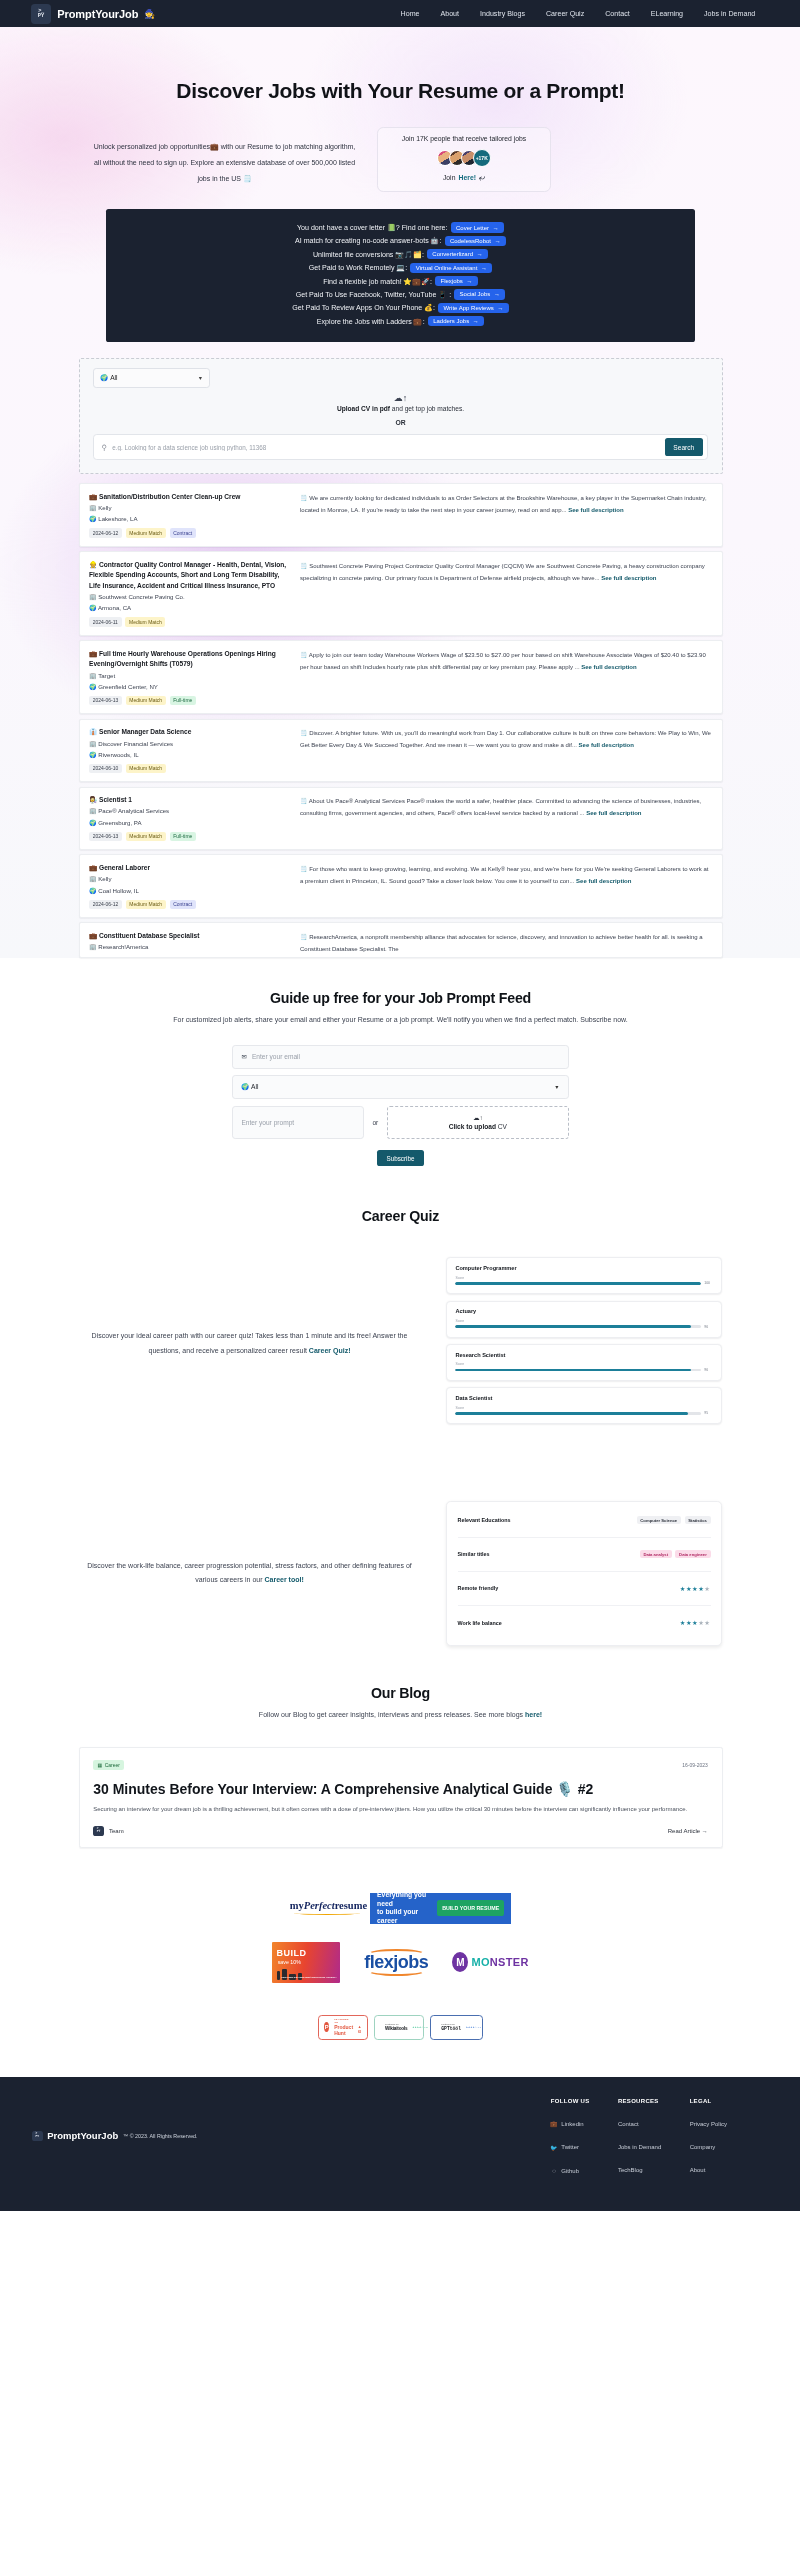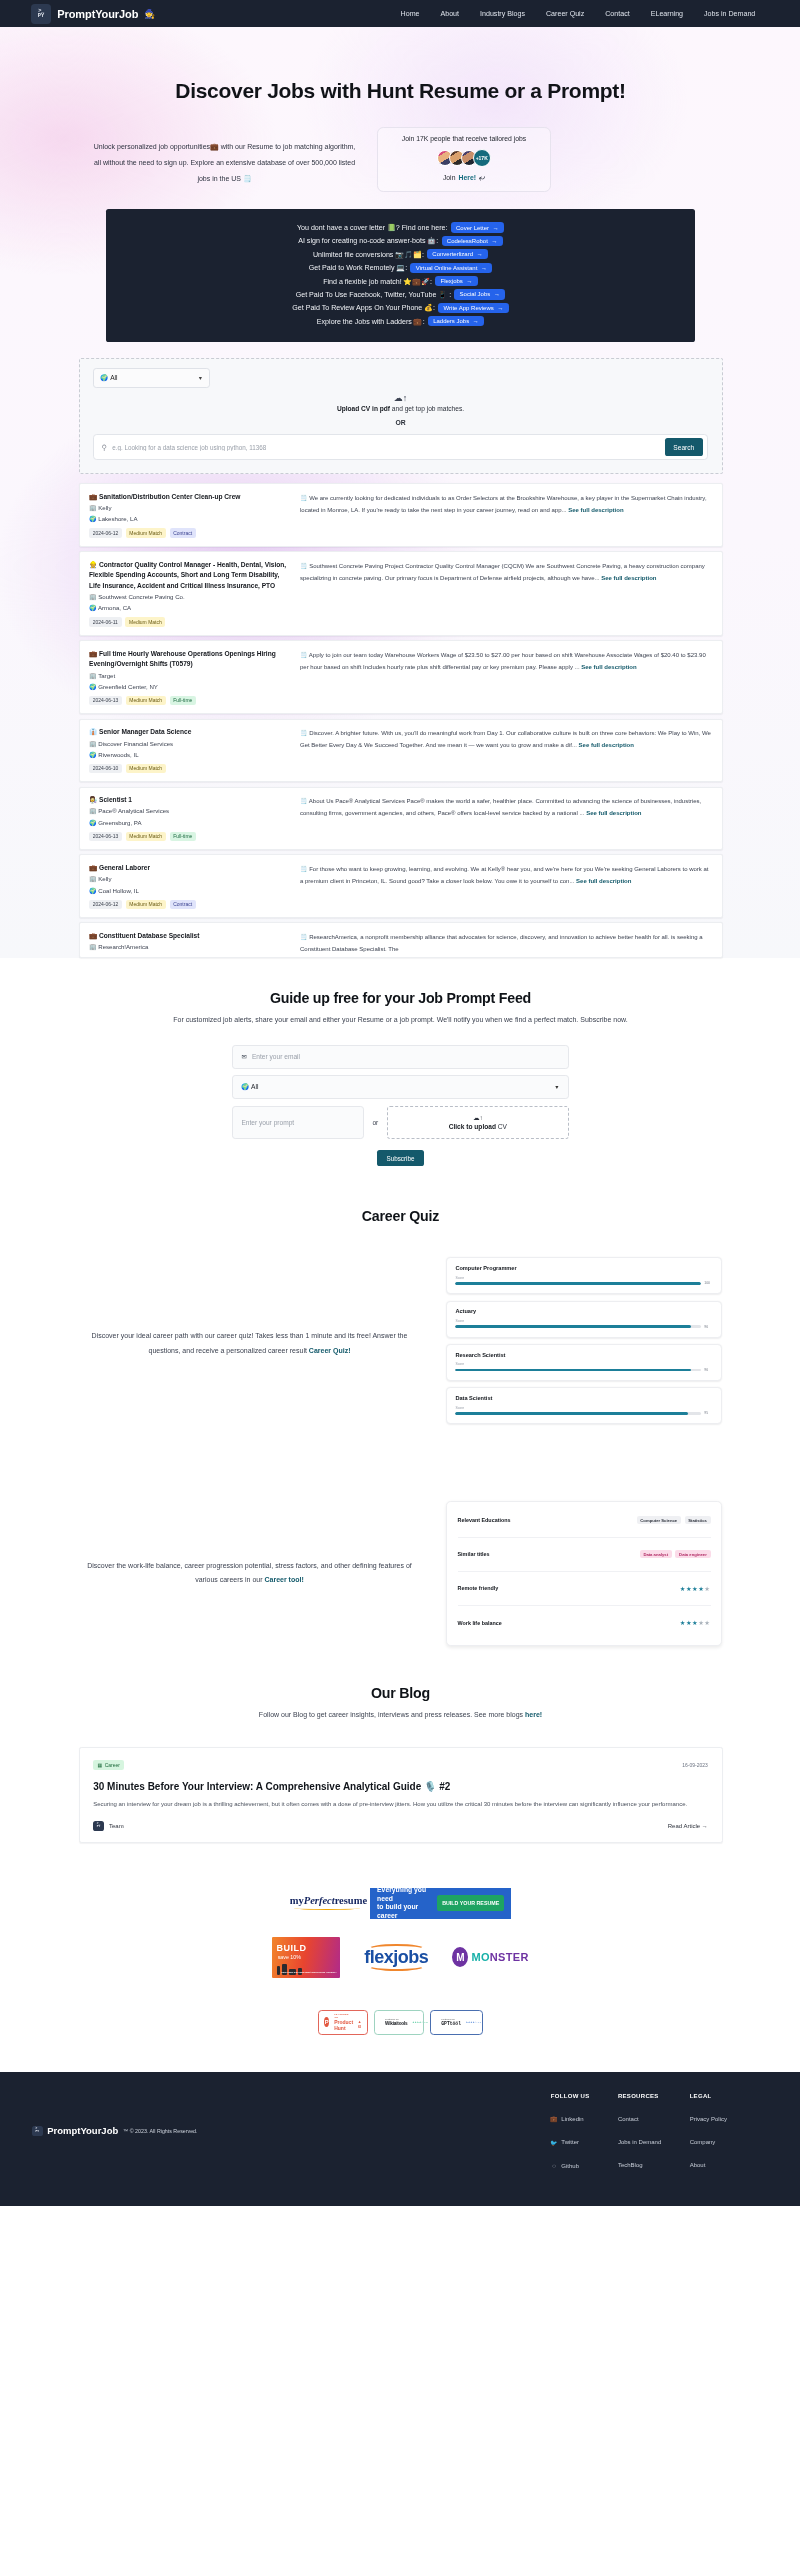--- a/index.html
+++ b/index.html
@@ -282,21 +282,21 @@
     border: 0.5px solid #eceef1; border-radius: 2.6px; background: #fff;
     box-shadow: 0 0.5px 1.1px rgba(20,20,30,0.05);
     padding: 11.6px 13.7px 10.5px;
   }
   .blog-head { display: flex; align-items: center; }
   .cat-badge {
     background: #d6f5df; color: #1e6b3c; font-size: 5px;
     border-radius: 2.1px; padding: 2.1px 4.2px; display: inline-flex; gap: 2.6px; align-items: center;
   }
   .blog-date { margin-left: auto; font-size: 5px; color: #6b7280; }
-  .blog-title { font-size: 10px; font-weight: bold; color: #11151b; margin-top: 10.5px; }
+  .blog-title { font-size: 14px; font-weight: bold; color: #11151b; margin-top: 10.5px; }
   .blog-exc { font-size: 6px; line-height: 2.0; color: #4b515d; margin-top: 6.3px; }
   .blog-foot { display: flex; align-items: center; margin-top: 10.5px; }
   .blog-author { display: flex; align-items: center; gap: 5.3px; font-size: 6px; color: #2d323c; }
   .mini-logo {
     width: 10.5px; height: 10.5px; border-radius: 2.6px; background: #2c3950;
     display: flex; flex-direction: column; align-items: center; justify-content: center;
     color: #e8ecf4; font-family: "Liberation Mono", monospace; font-size: 2.9px; line-height: 2.6px; font-weight: bold;
   }
   .read-article { margin-left: auto; font-size: 6px; color: #2d323c; }
 
@@ -402,21 +402,21 @@
     <a href="#">About</a>
     <a href="#">Industry Blogs</a>
     <a href="#">Career Quiz</a>
     <a href="#">Contact</a>
     <a href="#">ELearning</a>
     <a href="#">Jobs in Demand</a>
   </nav>
 </div>
 
 <section class="hero">
-  <h1 class="hero-title">Discover Jobs with Hunt Resume or a Prompt!</h1>
+  <h1 class="hero-title">Discover Jobs with Your Resume or a Prompt!</h1>
 
   <div class="hero-row">
     <p class="hero-sub">Unlock personalized job opportunities💼 with our Resume to job matching algorithm, all without the need to sign up. Explore an extensive database of over 500,000 listed jobs in the US 🗒️</p>
 
     <div class="join-card">
       <div class="jc-title">Join 17K people that receive tailored jobs</div>
       <div class="avatars">
         <span class="av av1"></span>
         <span class="av av2"></span>
         <span class="av av3"></span>
@@ -432,21 +432,21 @@
 
   <div class="feature-panel">
     <div class="feature-row">
       <span class="ftxt">You dont have a cover letter 📗? Find one here:</span>
       <a class="pill" href="#">
           <span>Cover Letter</span>
           <span>→</span>
         </a>
     </div>
     <div class="feature-row">
-      <span class="ftxt">AI sign for creating no-code answer-bots 🤖:</span>
+      <span class="ftxt">AI match for creating no-code answer-bots 🤖:</span>
       <a class="pill" href="#">
           <span>CodelessRobot</span>
           <span>→</span>
         </a>
     </div>
     <div class="feature-row">
       <span class="ftxt">Unlimited file conversions 📷🎵🗂️:</span>
       <a class="pill" href="#">
           <span>Converterlizard</span>
           <span>→</span>

